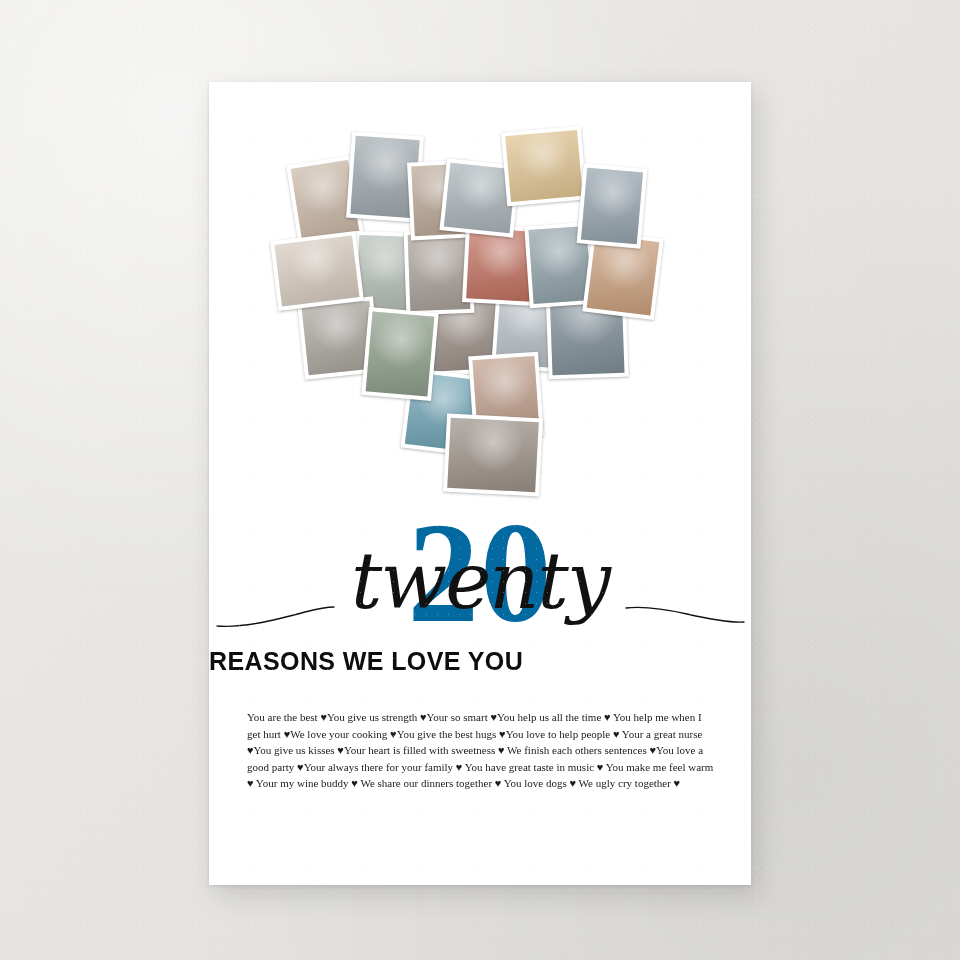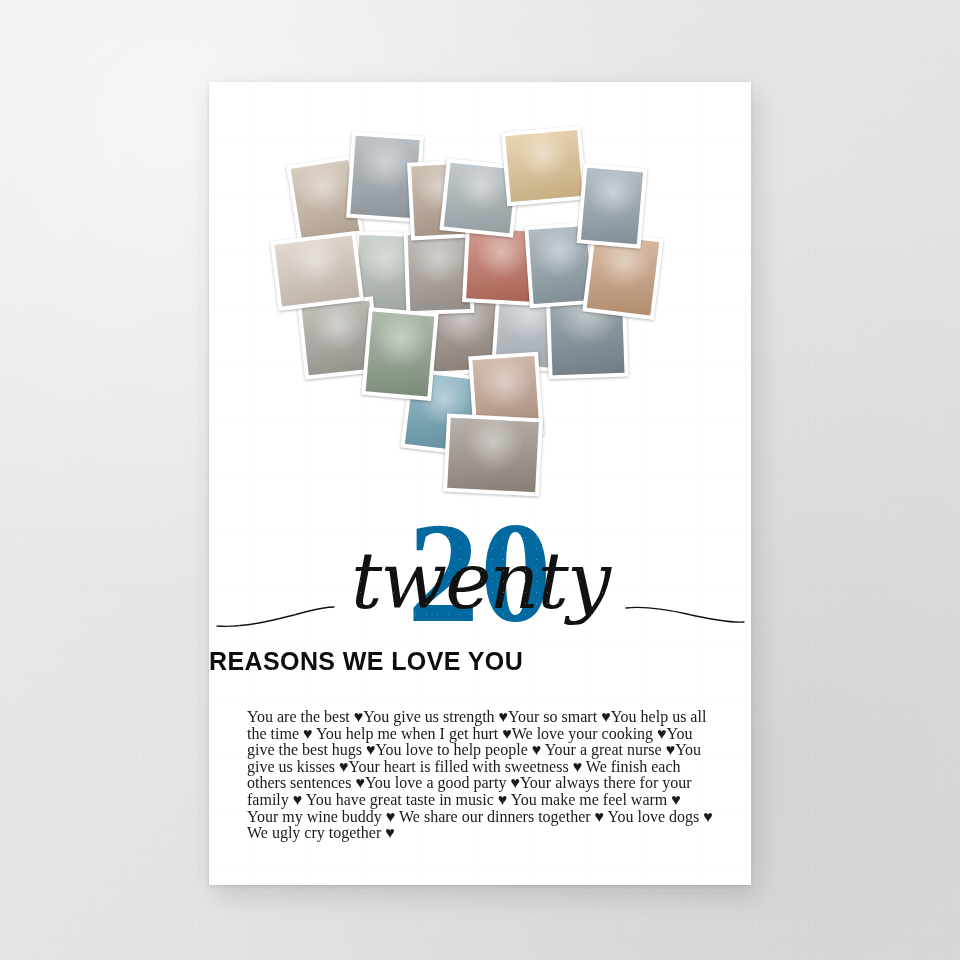--- a/index.html
+++ b/index.html
@@ -132,21 +132,21 @@
     color: #0d0d0d;
   }
 
   
   #reasons {
     position: absolute;
     left: 38px;
     top: 627px;
     width: 468px;
     font-family: "Liberation Serif", serif;
-    font-size: 16px;
+    font-size: 11px;
     line-height: 16.6px;
     color: #1a1a1a;
     text-align: left;
   }
 </style>
 </head>
 <body>
 
 <div id="scene">
 

